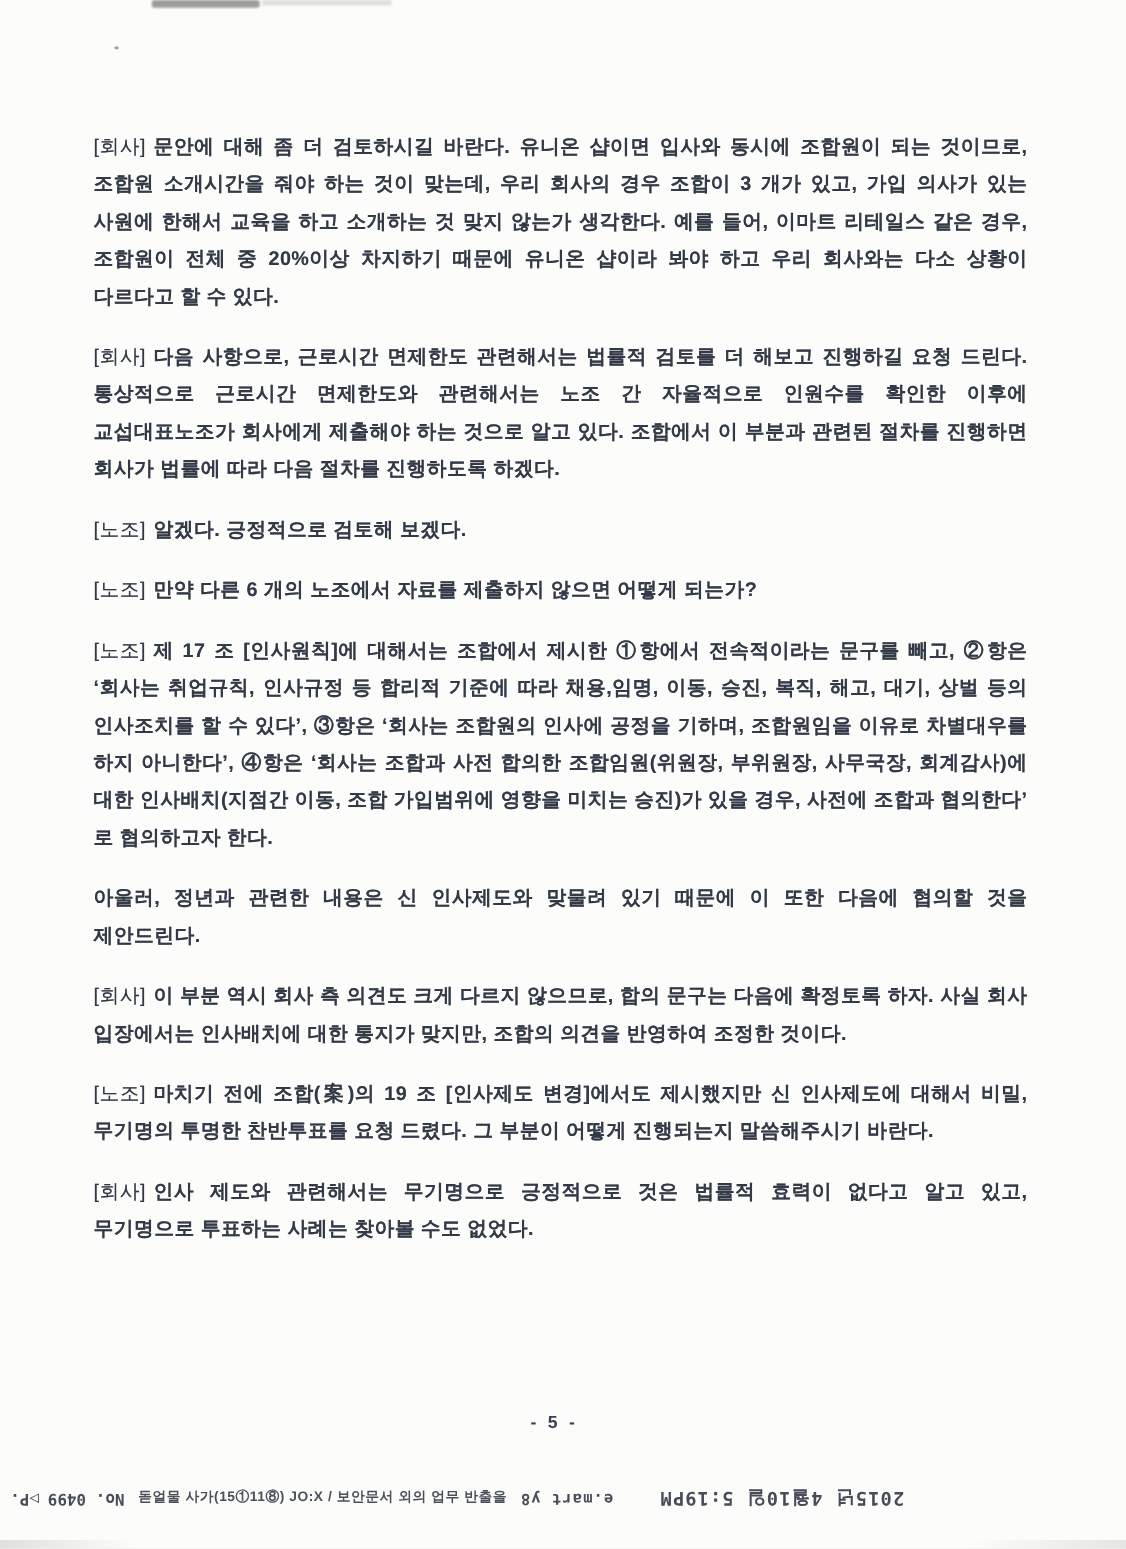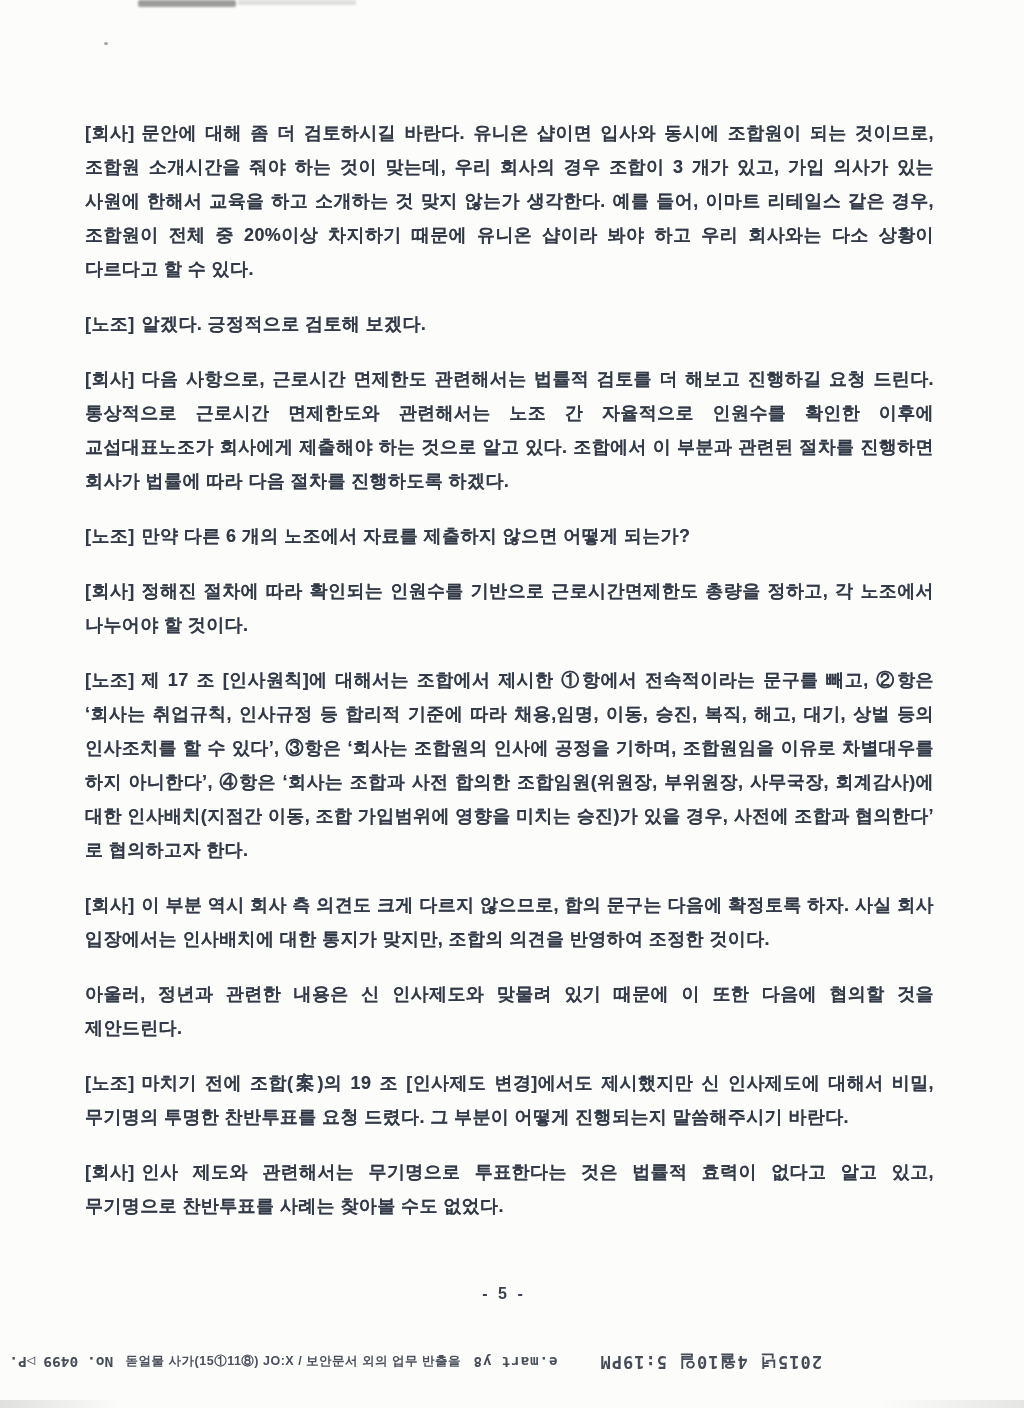--- a/index.html
+++ b/index.html
@@ -23,21 +23,21 @@
   }
   p.para{
     margin:0 0 21px 0;
     font-size:18px;line-height:34px;
     font-weight:600;
     letter-spacing:.4px;
     text-align:justify;
     word-break:keep-all;
     text-shadow:0 0 .5px rgba(51,58,71,.55);
   }
-  .speaker{font-weight:700;}
+  .speaker{font-weight:400;}
   .speaker:not(:empty){margin-right:7px;}
   .page-number{
     position:absolute;top:1285px;left:0;width:1008px;
     text-align:center;
     font-size:16px;font-weight:600;letter-spacing:3px;color:#3a4150;
   }
   
   .fax-line{
     position:absolute;top:1348px;left:22px;width:800px;height:28px;
     display:flex;align-items:center;white-space:nowrap;
@@ -66,29 +66,28 @@
 <body>
 
 <div class="page">
 
   <div class="art-dark"></div>
   <div class="art-light"></div>
   <div class="art-speck"></div>
 
   <div class="content">
     <p class="para"><span class="speaker">[회사]</span><span>문안에 대해 좀 더 검토하시길 바란다. 유니온 샵이면 입사와 동시에 조합원이 되는 것이므로, 조합원 소개시간을 줘야 하는 것이 맞는데, 우리 회사의 경우 조합이 3 개가 있고, 가입 의사가 있는 사원에 한해서 교육을 하고 소개하는 것 맞지 않는가 생각한다. 예를 들어, 이마트 리테일스 같은 경우, 조합원이 전체 중 20%이상 차지하기 때문에 유니온 샵이라 봐야 하고 우리 회사와는 다소 상황이 다르다고 할 수 있다.</span></p>
+    <p class="para"><span class="speaker">[회사]</span><span>다음 사항으로, 근로시간 면제한도 관련해서는 법률적 검토를 더 해보고 진행하길 요청 드린다. 통상적으로 근로시간 면제한도와 관련해서는 노조 간 자율적으로 인원수를 확인한 이후에 교섭대표노조가 회사에게 제출해야 하는 것으로 알고 있다. 조합에서 이 부분과 관련된 절차를 진행하면 회사가 법률에 따라 다음 절차를 진행하도록 하겠다.</span></p>
     <p class="para"><span class="speaker">[노조]</span><span>알겠다. 긍정적으로 검토해 보겠다.</span></p>
-    <p class="para"><span class="speaker">[회사]</span><span>다음 사항으로, 근로시간 면제한도 관련해서는 법률적 검토를 더 해보고 진행하길 요청 드린다. 통상적으로 근로시간 면제한도와 관련해서는 노조 간 자율적으로 인원수를 확인한 이후에 교섭대표노조가 회사에게 제출해야 하는 것으로 알고 있다. 조합에서 이 부분과 관련된 절차를 진행하면 회사가 법률에 따라 다음 절차를 진행하도록 하겠다.</span></p>
     <p class="para"><span class="speaker">[노조]</span><span>만약 다른 6 개의 노조에서 자료를 제출하지 않으면 어떻게 되는가?</span></p>
-    <p class="para"><span class="speaker">[회사]</span><span>정해진 절차에 따라 확인되는 인원수를 기반으로 근로시간면제한도 총량을 정하고, 각 노조에서 나누어야 할 것이다.</span></p>
     <p class="para"><span class="speaker">[노조]</span><span>제 17 조 [인사원칙]에 대해서는 조합에서 제시한 ①항에서 전속적이라는 문구를 빼고, ②항은 ‘회사는 취업규칙, 인사규정 등 합리적 기준에 따라 채용,임명, 이동, 승진, 복직, 해고, 대기, 상벌 등의 인사조치를 할 수 있다’, ③항은 ‘회사는 조합원의 인사에 공정을 기하며, 조합원임을 이유로 차별대우를 하지 아니한다’, ④항은 ‘회사는 조합과 사전 합의한 조합임원(위원장, 부위원장, 사무국장, 회계감사)에 대한 인사배치(지점간 이동, 조합 가입범위에 영향을 미치는 승진)가 있을 경우, 사전에 조합과 협의한다’ 로 협의하고자 한다.</span></p>
+    <p class="para"><span class="speaker"></span><span>아울러, 정년과 관련한 내용은 신 인사제도와 맞물려 있기 때문에 이 또한 다음에 협의할 것을 제안드린다.</span></p>
     <p class="para"><span class="speaker">[회사]</span><span>이 부분 역시 회사 측 의견도 크게 다르지 않으므로, 합의 문구는 다음에 확정토록 하자. 사실 회사 입장에서는 인사배치에 대한 통지가 맞지만, 조합의 의견을 반영하여 조정한 것이다.</span></p>
-    <p class="para"><span class="speaker"></span><span>아울러, 정년과 관련한 내용은 신 인사제도와 맞물려 있기 때문에 이 또한 다음에 협의할 것을 제안드린다.</span></p>
     <p class="para"><span class="speaker">[노조]</span><span>마치기 전에 조합(案)의 19 조 [인사제도 변경]에서도 제시했지만 신 인사제도에 대해서 비밀, 무기명의 투명한 찬반투표를 요청 드렸다. 그 부분이 어떻게 진행되는지 말씀해주시기 바란다.</span></p>
-    <p class="para"><span class="speaker">[회사]</span><span>인사 제도와 관련해서는 무기명으로 투표한다는 것은 법률적 효력이 없다고 알고 있고, 무기명으로 찬반투표를 사례는 찾아볼 수도 없었다.</span></p>
+    <p class="para"><span class="speaker">[회사]</span><span>인사 제도와 관련해서는 무기명으로 긍정적으로 것은 법률적 효력이 없다고 알고 있고, 무기명으로 투표하는 사례는 찾아볼 수도 없었다.</span></p>
   </div>
 
   <div class="page-number">- 5 -</div>
 
   <div class="fax-line">
     <span class="fx-date">2015년 4월10일 5:19PM</span>
     <span class="fx-gap"></span>
     <span class="fx-sender">e.mart y8</span>
     <span class="fx-stamp">돋얼물 사가(15①11⑧) JO:X / 보안문서 외의 업무 반출을</span>
     <span class="fx-no">No. 0499</span>

